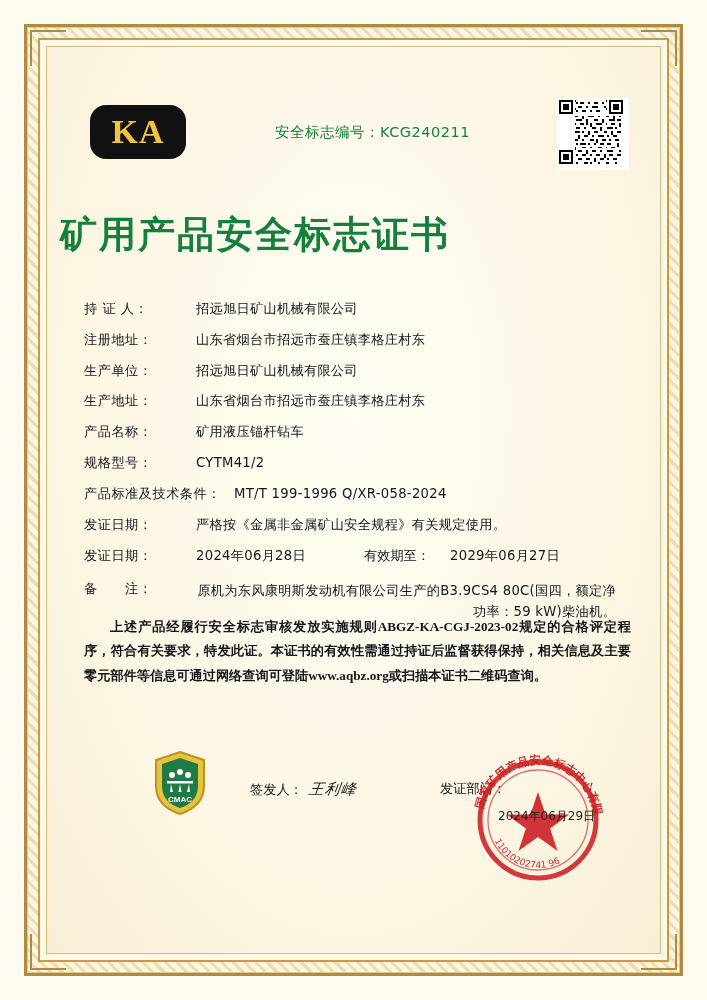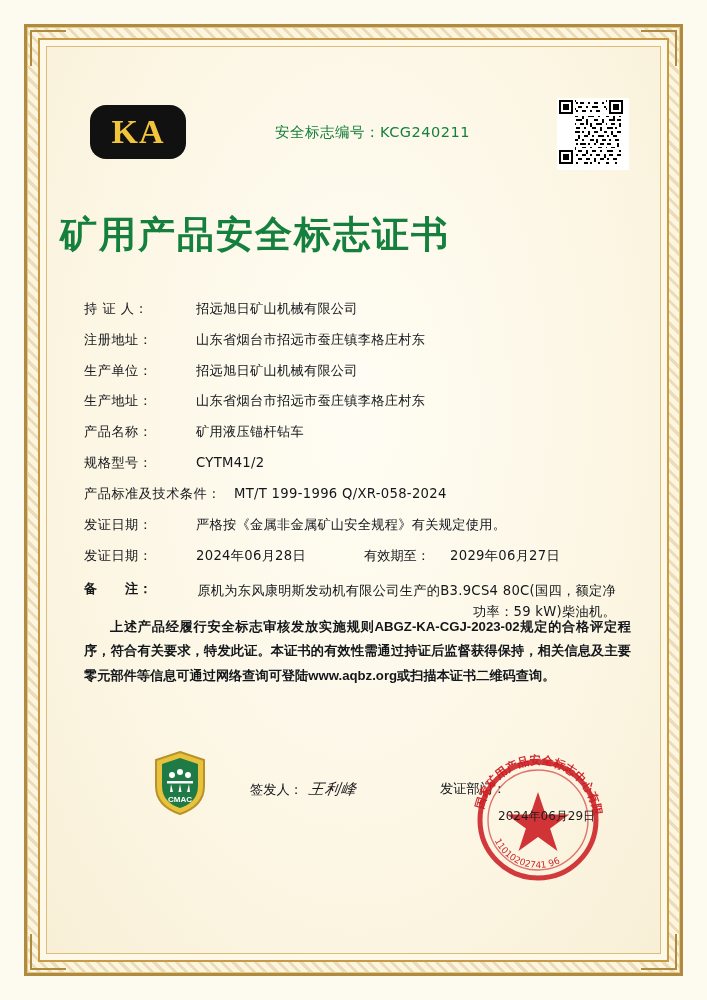--- a/index.html
+++ b/index.html
@@ -117,34 +117,34 @@
     color:#13161a;
     letter-spacing:0.3px;
   }
   .row.dual{margin-bottom:13px;}
   .row.dual .label2{
     width:86px;flex:none;margin-left:58px;
   }
   .remark-row{
     display:flex;align-items:flex-start;margin-top:16px;
   }
-  .remark-row .label{width:112px;font-weight:bold;}
+  .remark-row .label{width:112px;}
   .remark-text{
     max-width:420px;line-height:1.6;text-align:right;
   }
 
   
   .para{
     position:absolute;left:24px;right:16px;top:555px;
     font-size:13.2px;
     line-height:1.85;
     text-align:justify;
     color:#13161a;
     text-indent:26px;
-    font-family:Liberation Sans, sans-serif;
+    font-family:Liberation Serif, serif;
     font-weight:bold;
   }
 
   
   .cmac{
     position:absolute;left:92px;top:690px;
     width:56px;height:66px;
   }
   .sign-row{
     position:absolute;left:190px;top:720px;

